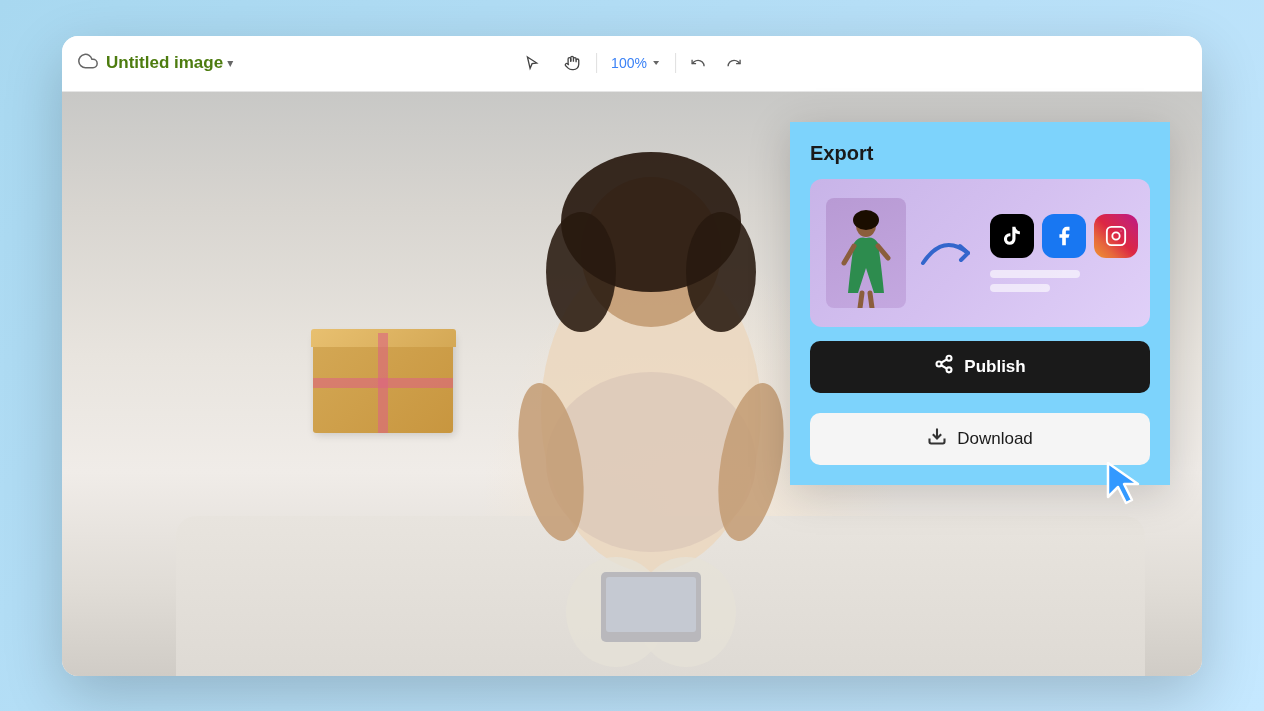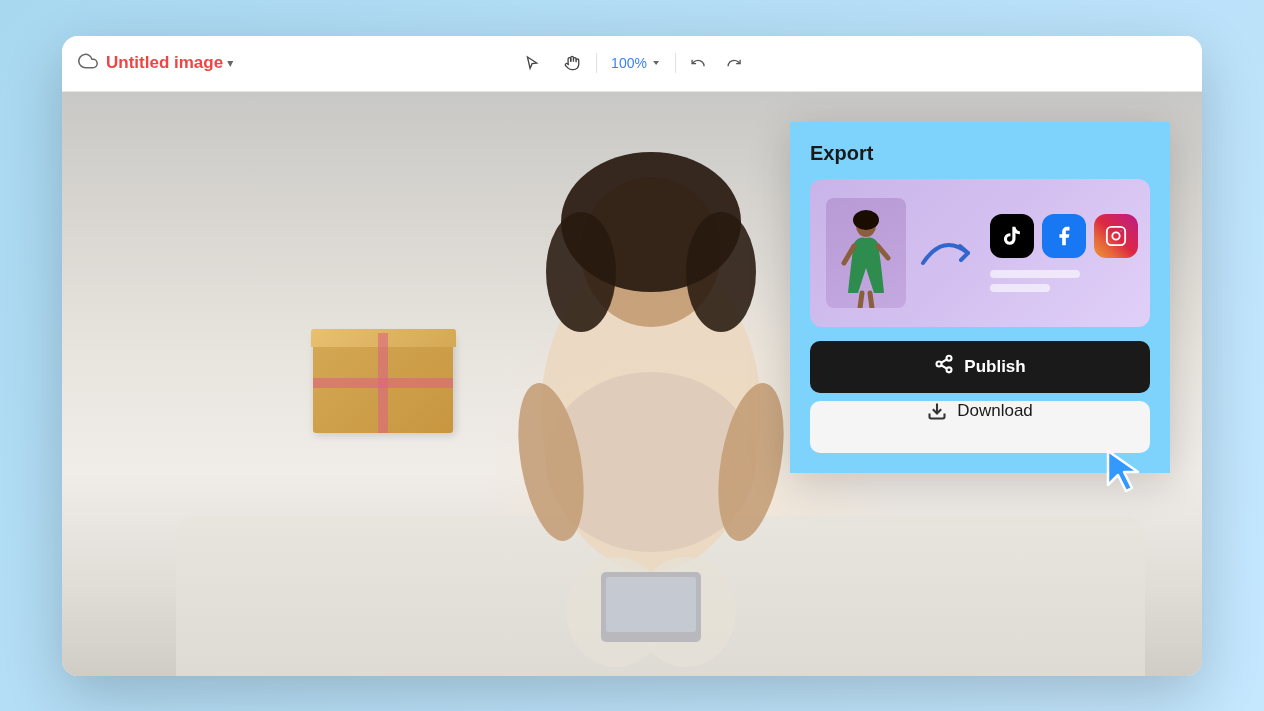--- a/index.html
+++ b/index.html
@@ -48,21 +48,21 @@
     .title-group {
       display: flex;
       align-items: center;
       gap: 4px;
       cursor: pointer;
     }
 
     .title-text {
       font-size: 17px;
       font-weight: 600;
-      color: #ef4444;
+      color: #4d7c0f;
     }
 
     .chevron-icon {
       color: #666;
       font-size: 12px;
     }
 
     .toolbar-center {
       display: flex;
       align-items: center;
@@ -301,35 +301,35 @@
       color: #ffffff;
       border: none;
       border-radius: 10px;
       font-size: 17px;
       font-weight: 600;
       cursor: pointer;
       display: flex;
       align-items: center;
       justify-content: center;
       gap: 10px;
-      margin-bottom: 8px;
+      margin-bottom: 20px;
     }
 
     .download-btn {
       width: 100%;
       height: 52px;
       background: #f5f5f5;
       color: #1a1a1a;
       border: none;
       border-radius: 10px;
       font-size: 17px;
       font-weight: 500;
       cursor: pointer;
       display: flex;
-      align-items: flex-start;
+      align-items: center;
       justify-content: center;
       gap: 10px;
     }
 
     
     .cursor-pointer {
       position: absolute;
       bottom: -20px;
       right: 20px;
       width: 50px;

